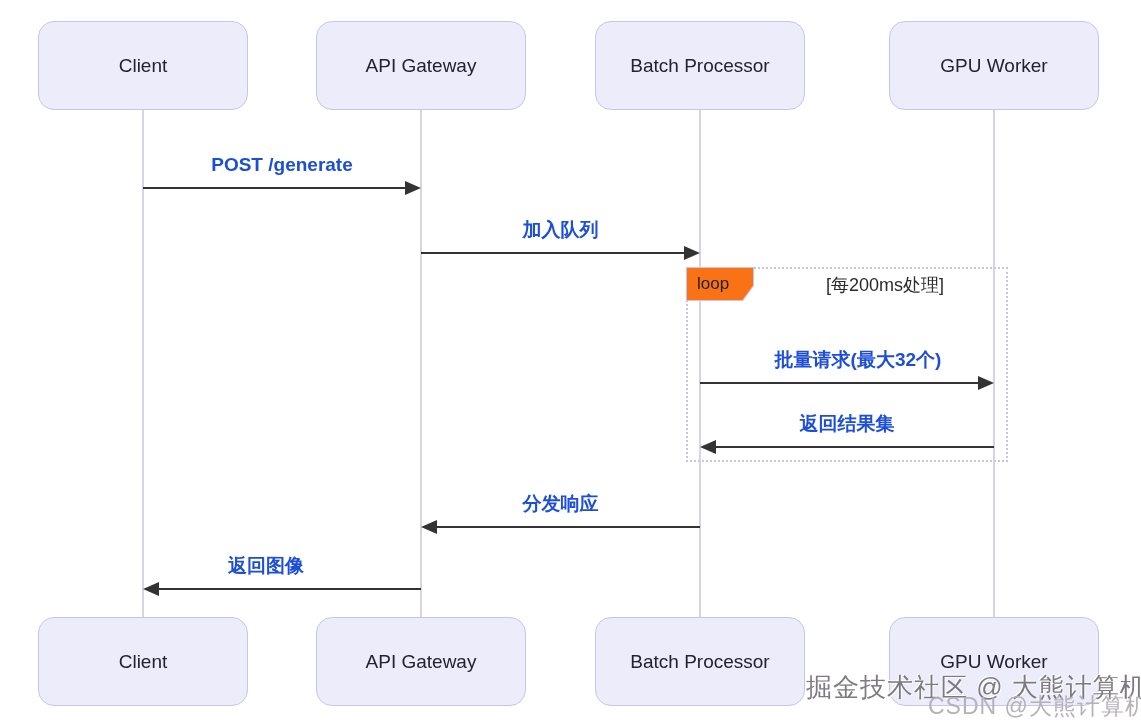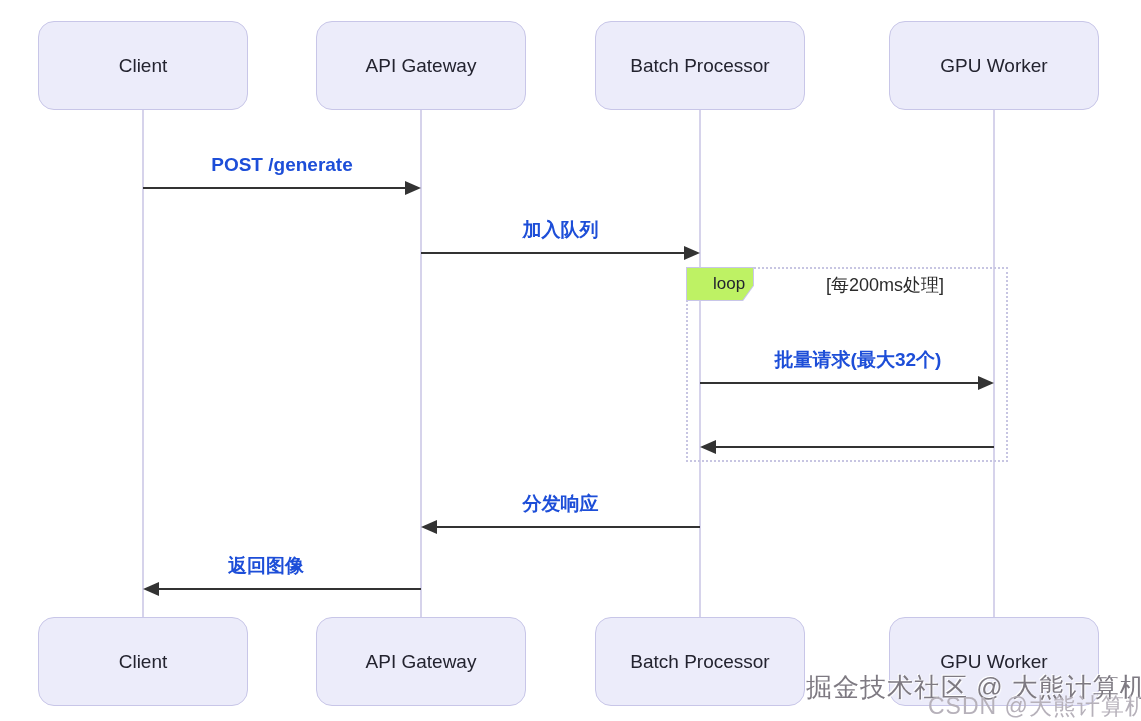--- a/index.html
+++ b/index.html
@@ -81,26 +81,26 @@
     background: #c8c6e8;
     clip-path: polygon(0 0, 100% 0, 100% 55%, 84% 100%, 0 100%);
     z-index: 3;
   }
   .loop-tab-inner {
     position: absolute;
     left: 1px;
     top: 1px;
     width: 66px;
     height: 32px;
-    background: #bef264;
+    background: #f97316;
     clip-path: polygon(0 0, 100% 0, 100% 55%, 84% 100%, 0 100%);
     display: flex;
     align-items: center;
     justify-content: flex-start;
-    padding-left: 26px;
+    padding-left: 10px;
     box-sizing: border-box;
     font-size: 17px;
     color: #23232f;
   }
   .loop-condition {
     position: absolute;
     left: 758px;
     top: 272px;
     width: 254px;
     height: 26px;
@@ -180,20 +180,21 @@
   <div class="arrow-head right" style="left:405px; top:181px;"></div>
 
   <div class="msg-label" style="left:421px; top:217px; width:279px;">加入队列</div>
   <div class="msg-line" style="left:421px; top:252px; width:265px;"></div>
   <div class="arrow-head right" style="left:684px; top:246px;"></div>
 
   <div class="msg-label" style="left:700px; top:347px; width:316px;">批量请求(最大32个)</div>
   <div class="msg-line" style="left:700px; top:382px; width:280px;"></div>
   <div class="arrow-head right" style="left:978px; top:376px;"></div>
 
+  <div class="msg-label" style="left:700px; top:411px; width:294px;">返回结果集</div>
   <div class="msg-line" style="left:714px; top:446px; width:280px;"></div>
   <div class="arrow-head left" style="left:700px; top:440px;"></div>
 
   <div class="msg-label" style="left:421px; top:491px; width:279px;">分发响应</div>
   <div class="msg-line" style="left:435px; top:526px; width:265px;"></div>
   <div class="arrow-head left" style="left:421px; top:520px;"></div>
 
   <div class="msg-label" style="left:127px; top:553px; width:278px;">返回图像</div>
   <div class="msg-line" style="left:157px; top:588px; width:264px;"></div>
   <div class="arrow-head left" style="left:143px; top:582px;"></div>

